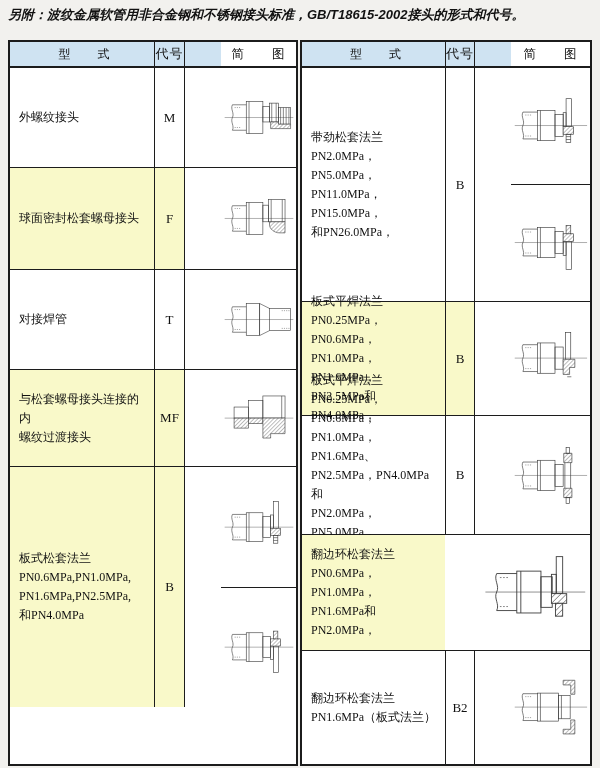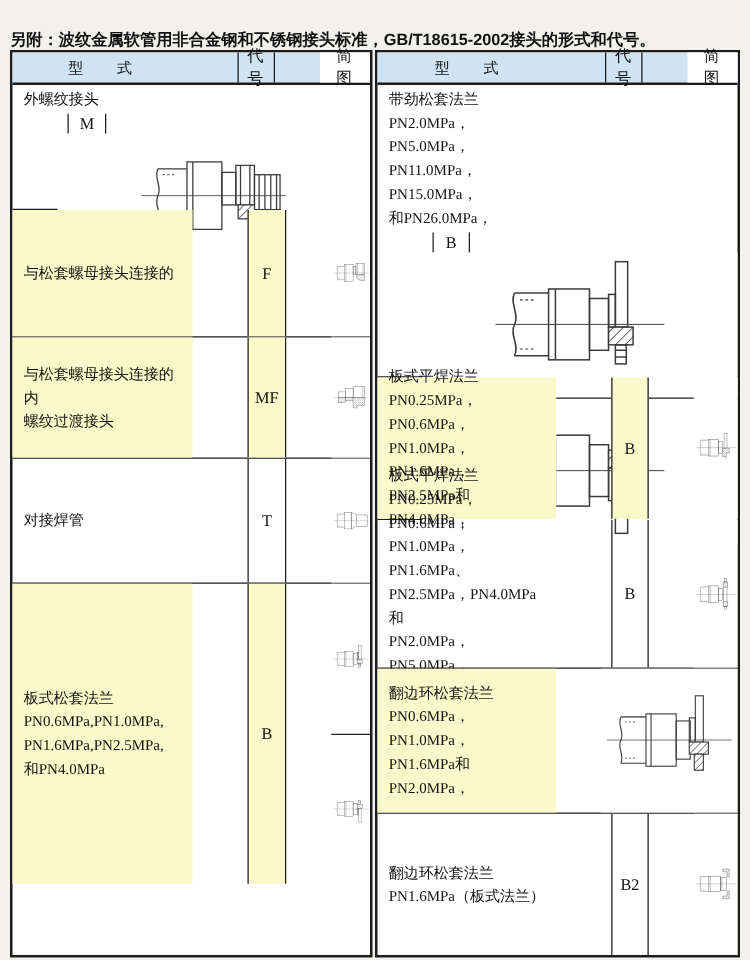--- a/index.html
+++ b/index.html
@@ -2,33 +2,33 @@
 <html style="--page-bg: #f2f1ee; --header-bg: #cfe3f2; --highlight-bg: #f9f9c9; --cell-bg: #ffffff; --border: #1c1c1c; --text: #111111;"><head>
 <meta charset="utf-8">
 <style>
   :root{
     --page-bg:#f2f1ee; --header-bg:#cfe3f2; --highlight-bg:#f9f9c9;
     --cell-bg:#ffffff; --border:#1c1c1c; --text:#111111;
   }
   *{margin:0;padding:0;box-sizing:border-box;}
   html,body{width:600px;height:768px;overflow:hidden;}
   body{background:var(--page-bg);font-family:"Liberation Serif",serif;color:var(--text);position:relative;}
-  .title{position:absolute;left:8px;top:23px;width:588px;
-    font-family:"Liberation Sans",sans-serif;font-weight:bold;font-size:13px;line-height:18px;}
+  .title{position:absolute;left:8px;top:6px;width:588px;
+    font-family:"Liberation Sans",sans-serif;font-weight:bold;font-size:13px;line-height:18px;font-style:italic;}
   .jtable{position:absolute;top:40px;border:2px solid var(--border);background:var(--cell-bg);}
   #table-left{left:8px;width:290px;height:726px;}
   #table-right{left:300px;width:292px;height:726px;}
   .hrow{display:flex;height:26px;background:var(--header-bg);border-bottom:2px solid var(--border);text-align:center;}
   .hrow .c{display:flex;align-items:center;justify-content:center;font-size:12.5px;letter-spacing:1px;}
   .row{display:flex;border-top:1px solid var(--border);}
-  .row:nth-of-type(2){border-top:none;flex-direction:column;}
+  .row:nth-of-type(2){border-top:none;}
   .c{height:100%;}
   .c.type{display:flex;align-items:center;padding:2px 4px 2px 9px;font-size:12px;line-height:19px;}
   .c.code{display:flex;align-items:center;justify-content:center;font-size:13px;
-          border-left:1px solid var(--border);border-right:1px solid var(--border);margin-left:44px;}
+          border-left:1px solid var(--border);border-right:1px solid var(--border);}
   .c.diag{flex:1;display:flex;flex-direction:column;background:var(--cell-bg);margin-left:36px;}
   #table-left .type{width:144px;} #table-left .code{width:31px;}
   #table-right .type{width:143px;} #table-right .code{width:30px;}
   .hl .type,.hl .code{background:var(--highlight-bg);}
   .tlines{white-space:pre-line;}
   .dhalf{flex:1;display:flex;align-items:center;justify-content:center;overflow:hidden;}
   .dhalf + .dhalf{border-top:1px solid var(--border);}
   .dsvg{width:96%;height:94%;}
   .defs-holder{position:absolute;width:0;height:0;}
 </style>
@@ -79,21 +79,21 @@
             <line x1="114" y1="32" x2="114" y2="62"></line>
             <line x1="119" y1="32" x2="119" y2="62"></line>
             <path d="M86,58 h14 v4 h22 v8 h-36 z" fill="url(#hatch)"></path>
           </svg>
         </div>
     </div>
   </div>
 
   <div class="row hl" style="height:102px">
     <div class="c type">
-        <div class="tlines">与松套螺母接头连接的</div>
+        <div class="tlines">球面密封松套螺母接头</div>
       </div>
     <div class="c code">F</div>
     <div class="c diag">
       <div class="dhalf">
           <svg class="dsvg" viewBox="0 0 130 100" preserveAspectRatio="xMidYMid meet" stroke="#3a3a3a" fill="none" stroke-width="1.1">
             <line x1="3" y1="50" x2="127" y2="50" stroke-width="0.7"></line>
             <path d="M17,27 c-4,8 4,15 0,23 c-4,8 4,15 0,23"></path>
             <line x1="17" y1="27" x2="42" y2="27"></line>
             <line x1="17" y1="73" x2="42" y2="73"></line>
             <line x1="21" y1="32" x2="33" y2="32" stroke-dasharray="2 2" stroke-width="0.8"></line>
@@ -104,20 +104,45 @@
             <rect x="82" y="16" width="30" height="40"></rect>
             <line x1="87" y1="16" x2="87" y2="56"></line>
             <line x1="107" y1="16" x2="107" y2="56"></line>
             <path d="M84,56 h28 v20 h-10 c-10,0 -18,-8 -18,-14 z" fill="url(#hatch)"></path>
           </svg>
         </div>
     </div>
   </div>
 
 
+  <div class="row" style="height:100px">
+    <div class="c type">
+        <div class="tlines">对接焊管</div>
+      </div>
+    <div class="c code">T</div>
+    <div class="c diag">
+      <div class="dhalf">
+          <svg class="dsvg" viewBox="0 0 130 100" preserveAspectRatio="xMidYMid meet" stroke="#3a3a3a" fill="none" stroke-width="1.1">
+            <line x1="3" y1="50" x2="127" y2="50" stroke-width="0.7"></line>
+            <path d="M17,27 c-4,8 4,15 0,23 c-4,8 4,15 0,23"></path>
+            <line x1="17" y1="27" x2="42" y2="27"></line>
+            <line x1="17" y1="73" x2="42" y2="73"></line>
+            <line x1="21" y1="32" x2="33" y2="32" stroke-dasharray="2 2" stroke-width="0.8"></line>
+            <line x1="21" y1="68" x2="33" y2="68" stroke-dasharray="2 2" stroke-width="0.8"></line>
+            <rect x="42" y="21" width="24" height="58"></rect>
+            <line x1="66" y1="21" x2="66" y2="79"></line>
+            <path d="M66,21 L84,30 M66,79 L84,70"></path>
+            <rect x="84" y="30" width="38" height="40"></rect>
+            <line x1="106" y1="34" x2="120" y2="34" stroke-dasharray="2 2" stroke-width="0.8"></line>
+            <line x1="106" y1="66" x2="120" y2="66" stroke-dasharray="2 2" stroke-width="0.8"></line>
+          </svg>
+        </div>
+    </div>
+  </div>
+
   <div class="row hl" style="height:97px">
     <div class="c type">
         <div class="tlines">与松套螺母接头连接的内
 螺纹过渡接头</div>
       </div>
     <div class="c code">MF</div>
     <div class="c diag">
       <div class="dhalf">
           <svg class="dsvg" viewBox="0 0 130 100" preserveAspectRatio="xMidYMid meet" stroke="#3a3a3a" fill="none" stroke-width="1.1">
             <line x1="3" y1="50" x2="127" y2="50" stroke-width="0.7"></line>
@@ -126,45 +151,20 @@
             <rect x="72" y="10" width="40" height="40"></rect>
             <line x1="106" y1="10" x2="106" y2="50"></line>
             <rect x="20" y="50" width="26" height="18" fill="url(#hatch)"></rect>
             <rect x="46" y="50" width="26" height="10" fill="url(#hatch)"></rect>
             <path d="M72,50 h40 v28 h-26 v8 h-14 z" fill="url(#hatch)"></path>
           </svg>
         </div>
     </div>
   </div>
 
-  <div class="row" style="height:100px">
-    <div class="c type">
-        <div class="tlines">对接焊管</div>
-      </div>
-    <div class="c code">T</div>
-    <div class="c diag">
-      <div class="dhalf">
-          <svg class="dsvg" viewBox="0 0 130 100" preserveAspectRatio="xMidYMid meet" stroke="#3a3a3a" fill="none" stroke-width="1.1">
-            <line x1="3" y1="50" x2="127" y2="50" stroke-width="0.7"></line>
-            <path d="M17,27 c-4,8 4,15 0,23 c-4,8 4,15 0,23"></path>
-            <line x1="17" y1="27" x2="42" y2="27"></line>
-            <line x1="17" y1="73" x2="42" y2="73"></line>
-            <line x1="21" y1="32" x2="33" y2="32" stroke-dasharray="2 2" stroke-width="0.8"></line>
-            <line x1="21" y1="68" x2="33" y2="68" stroke-dasharray="2 2" stroke-width="0.8"></line>
-            <rect x="42" y="21" width="24" height="58"></rect>
-            <line x1="66" y1="21" x2="66" y2="79"></line>
-            <path d="M66,21 L84,30 M66,79 L84,70"></path>
-            <rect x="84" y="30" width="38" height="40"></rect>
-            <line x1="106" y1="34" x2="120" y2="34" stroke-dasharray="2 2" stroke-width="0.8"></line>
-            <line x1="106" y1="66" x2="120" y2="66" stroke-dasharray="2 2" stroke-width="0.8"></line>
-          </svg>
-        </div>
-    </div>
-  </div>
-
   <div class="row hl" style="height:241px">
     <div class="c type">
         <div class="tlines">板式松套法兰
 PN0.6MPa,PN1.0MPa,
 PN1.6MPa,PN2.5MPa,
 和PN4.0MPa</div>
       </div>
     <div class="c code">B</div>
     <div class="c diag">
       <div class="dhalf">

